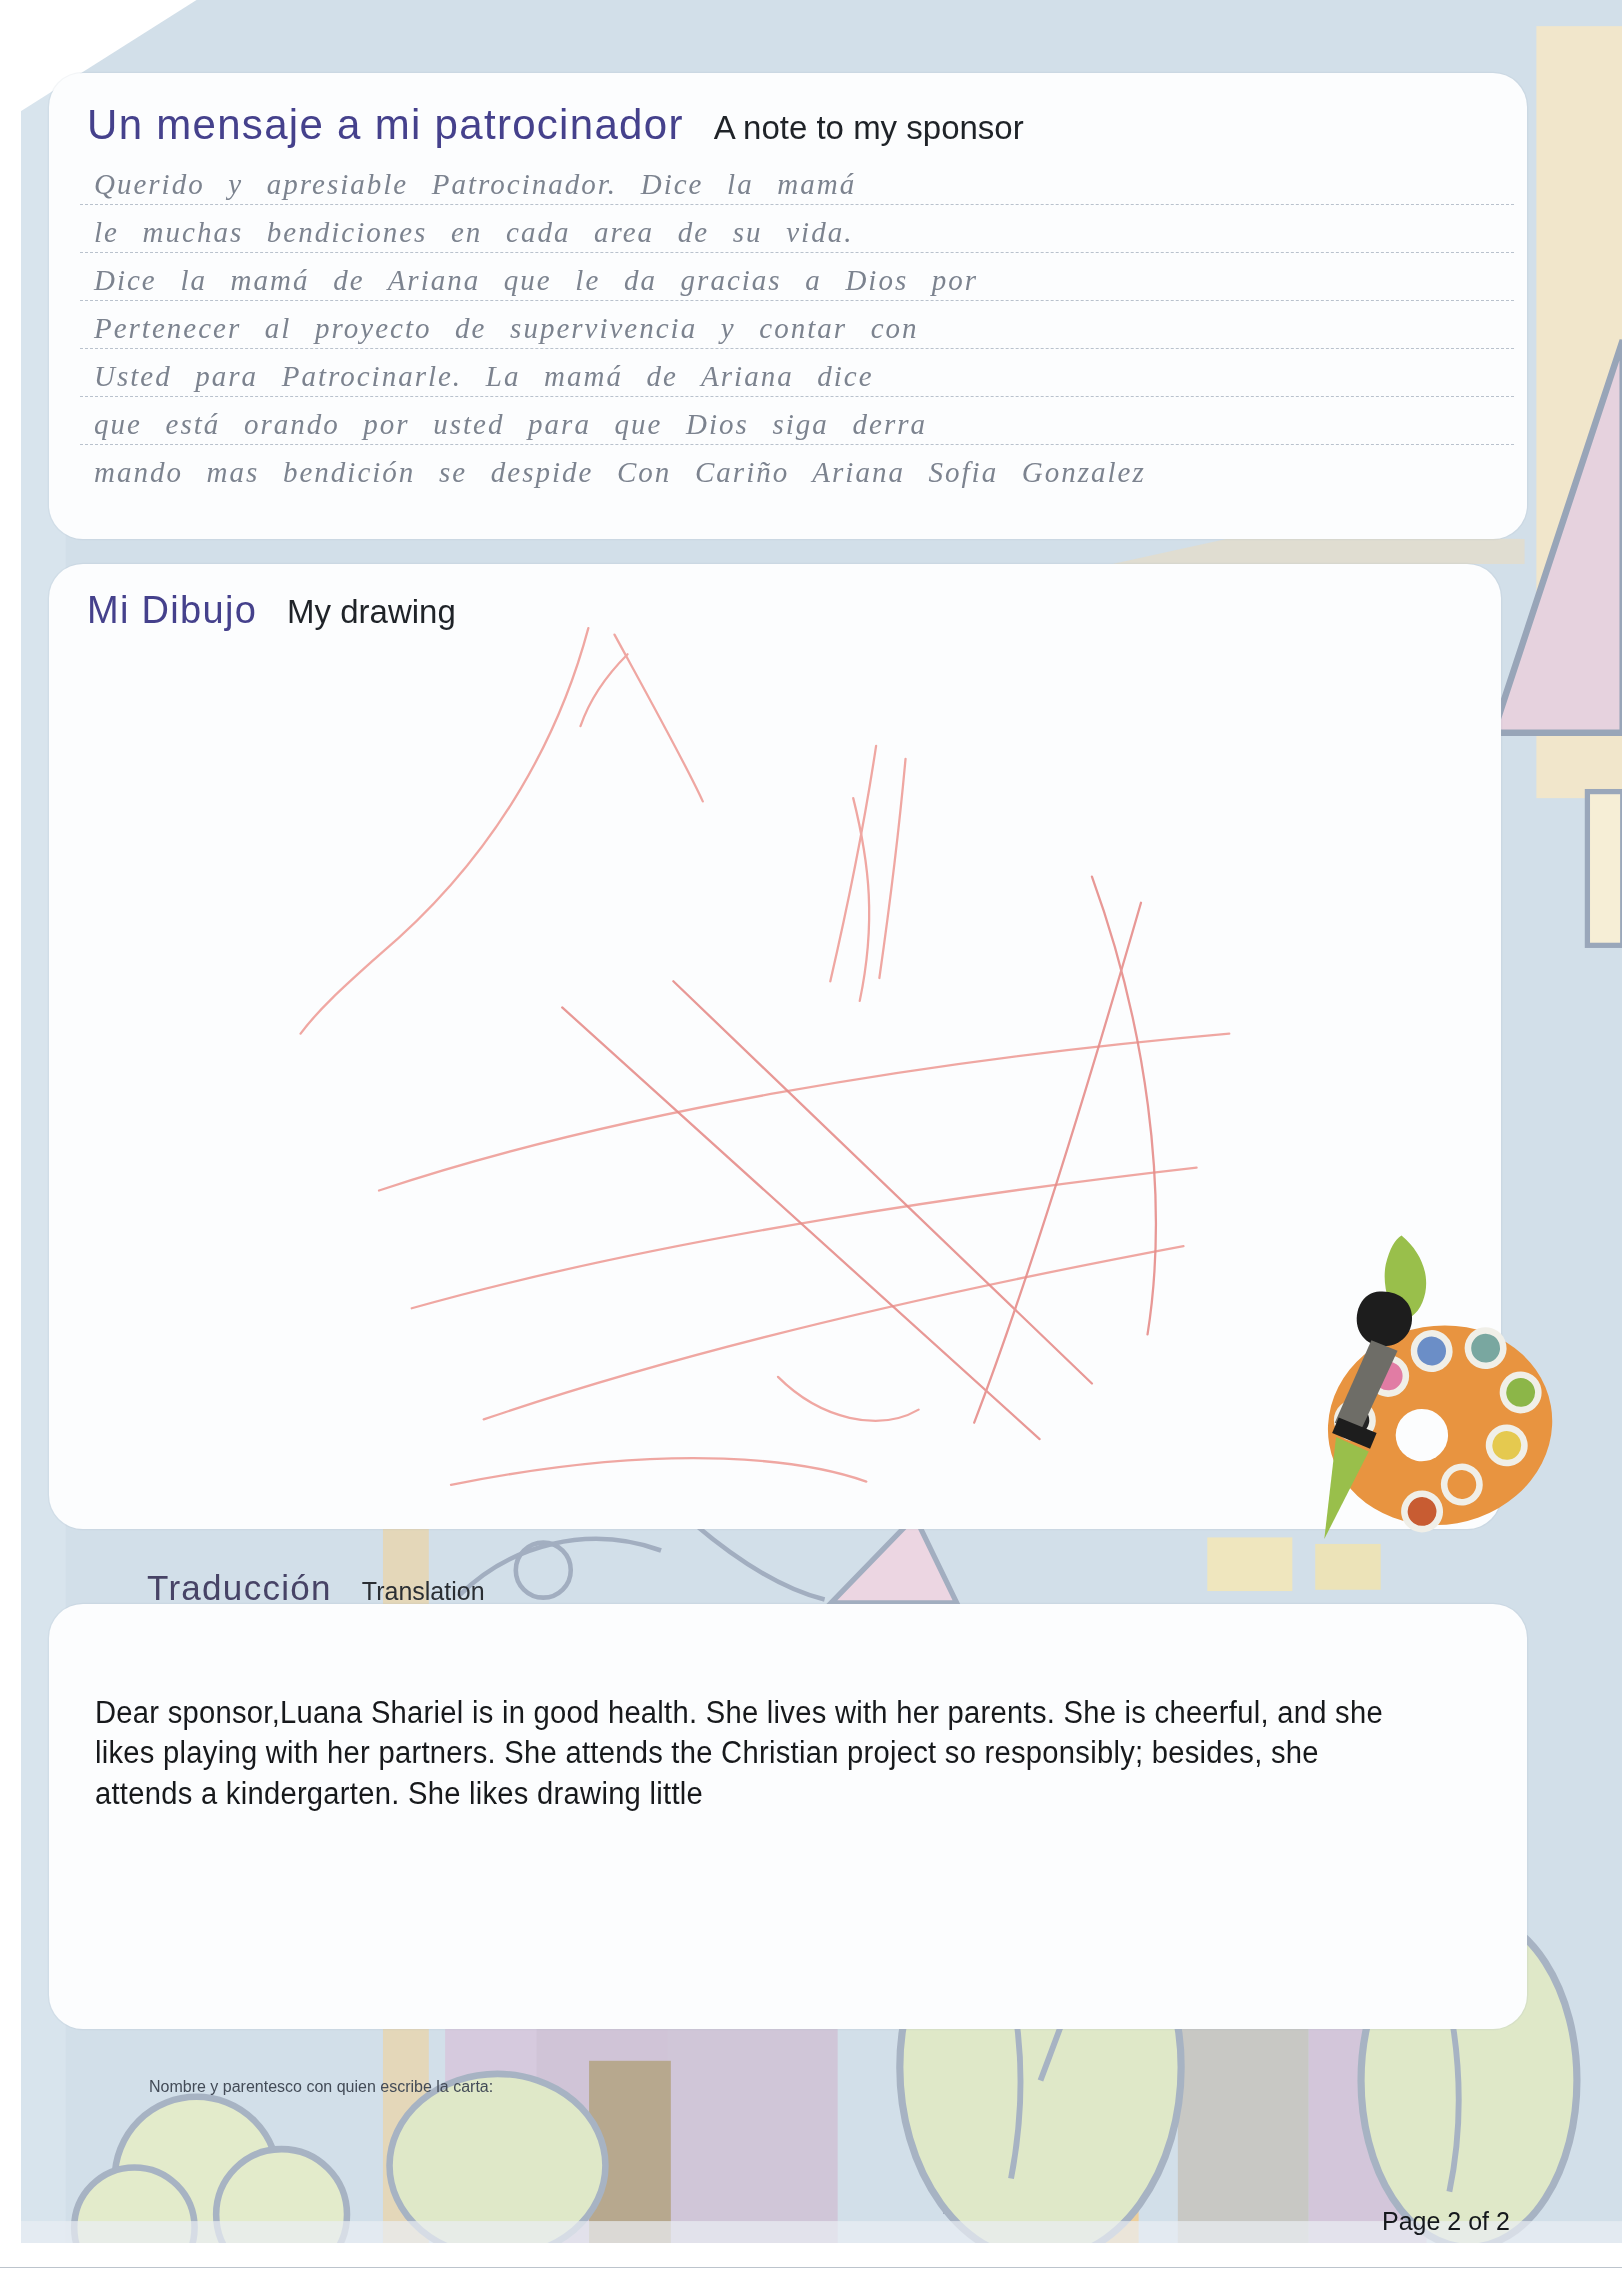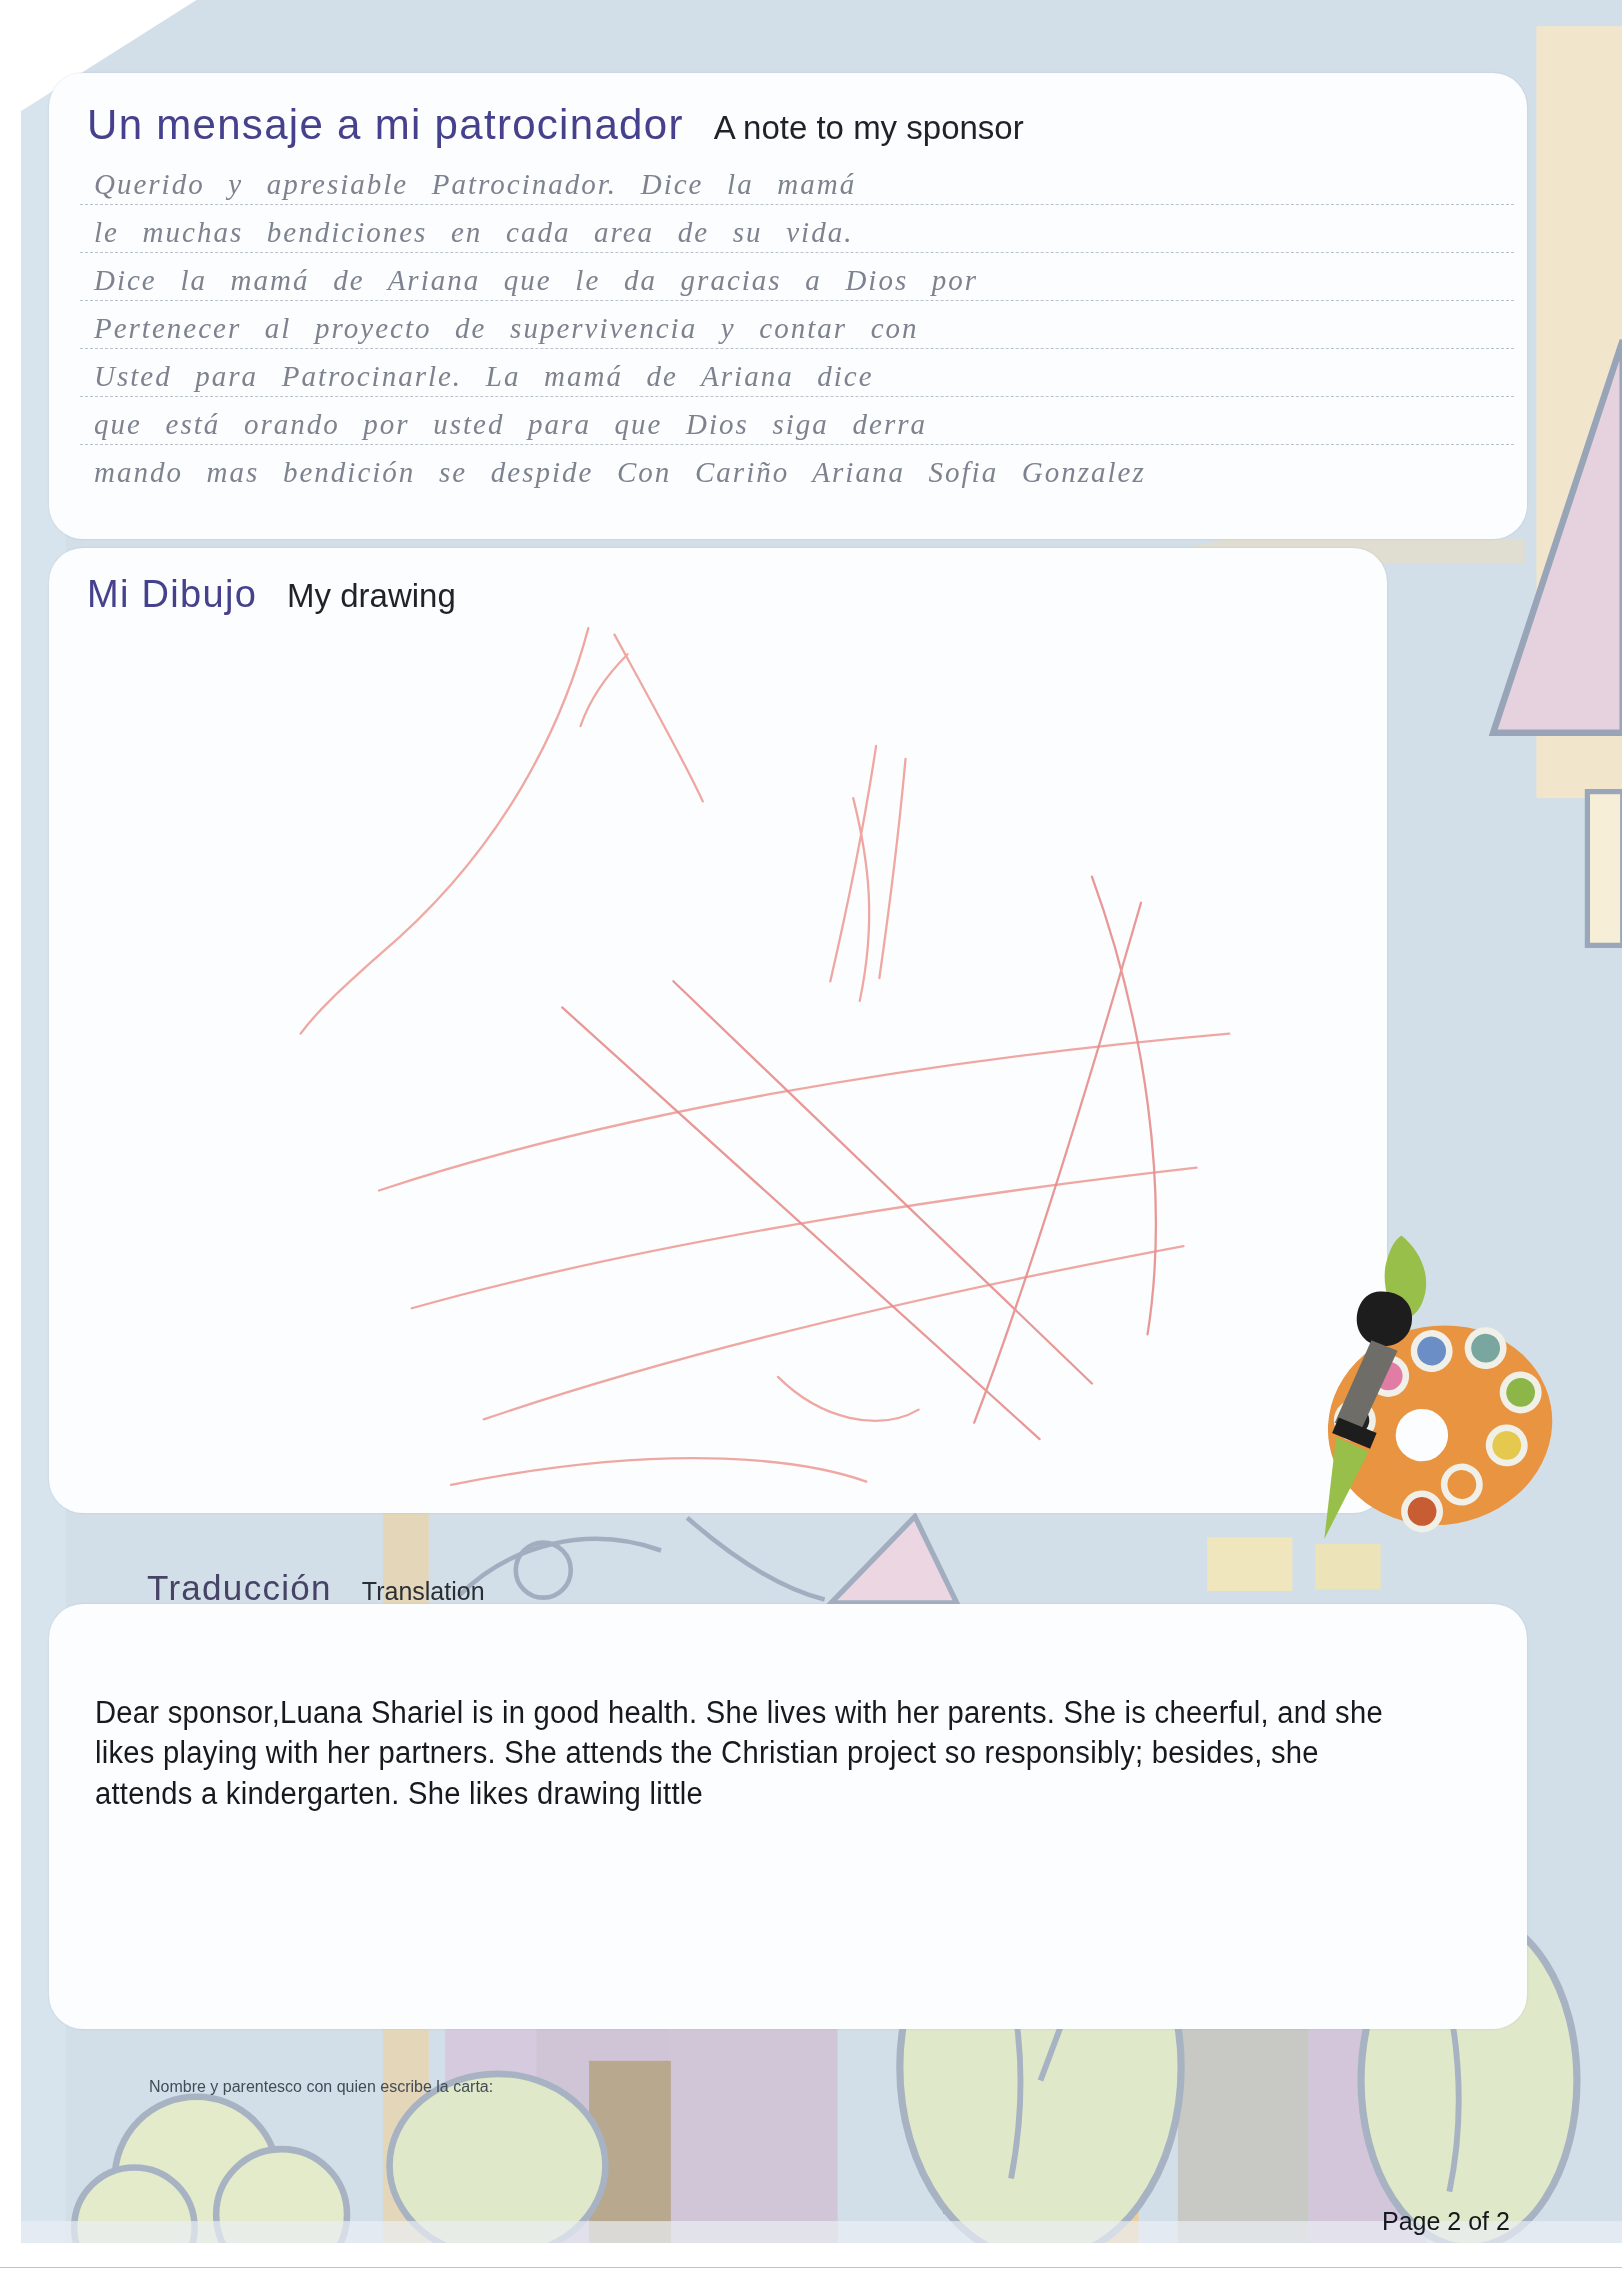--- a/index.html
+++ b/index.html
@@ -6,21 +6,21 @@
   .page{
     position:relative;width:1623px;height:2295px;overflow:hidden;
     background:#d2dfe9;font-family:"Liberation Sans",sans-serif;
   }
   .bg-svg{position:absolute;left:0;top:0;z-index:0;}
   .card{
     position:absolute;background:#fcfdfe;border-radius:34px;z-index:1;
     box-shadow:0 0 0 1.3px rgba(160,175,190,.12);
   }
   .card-message{left:49px;top:73px;width:1478px;height:466px;}
-  .card-drawing{left:49px;top:548px;width:1298px;height:965px;padding-left:40px;}
+  .card-drawing{left:49px;top:564px;width:1452px;height:965px;}
   .card-translation{left:49px;top:1604px;width:1478px;height:425px;}
 
   .sec-header{position:absolute;display:flex;align-items:baseline;gap:30px;white-space:nowrap;}
   .title-es{color:#45418c;font-weight:normal;font-size:42px;letter-spacing:1.3px;}
   .title-en{color:#1f2328;font-size:33px;font-weight:normal;}
   .hdr-message{left:38px;top:27.5px;}
   .hdr-drawing{left:38px;top:25px;}
   .hdr-drawing .title-es{font-size:38px;}
   .hdr-translation{left:147px;top:1568px;z-index:2;}
   .hdr-translation .title-es{font-size:35px;color:#474366;}

